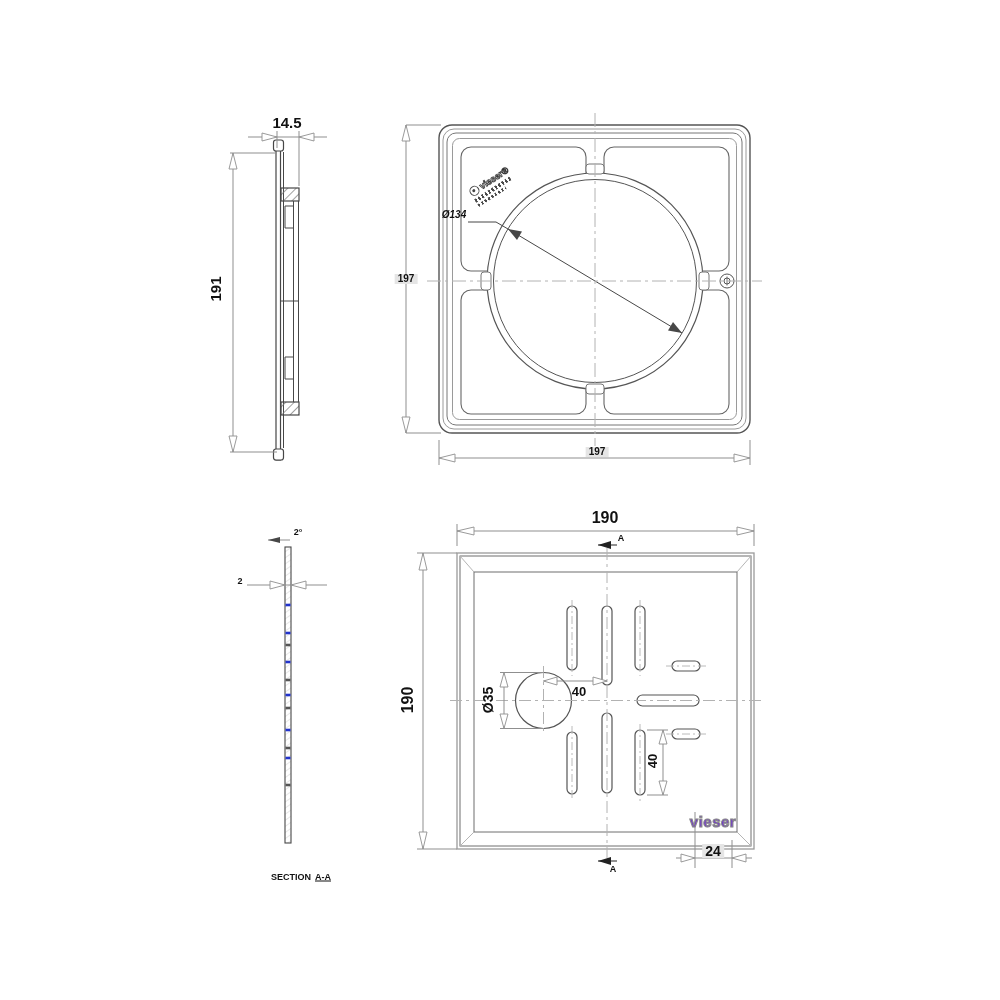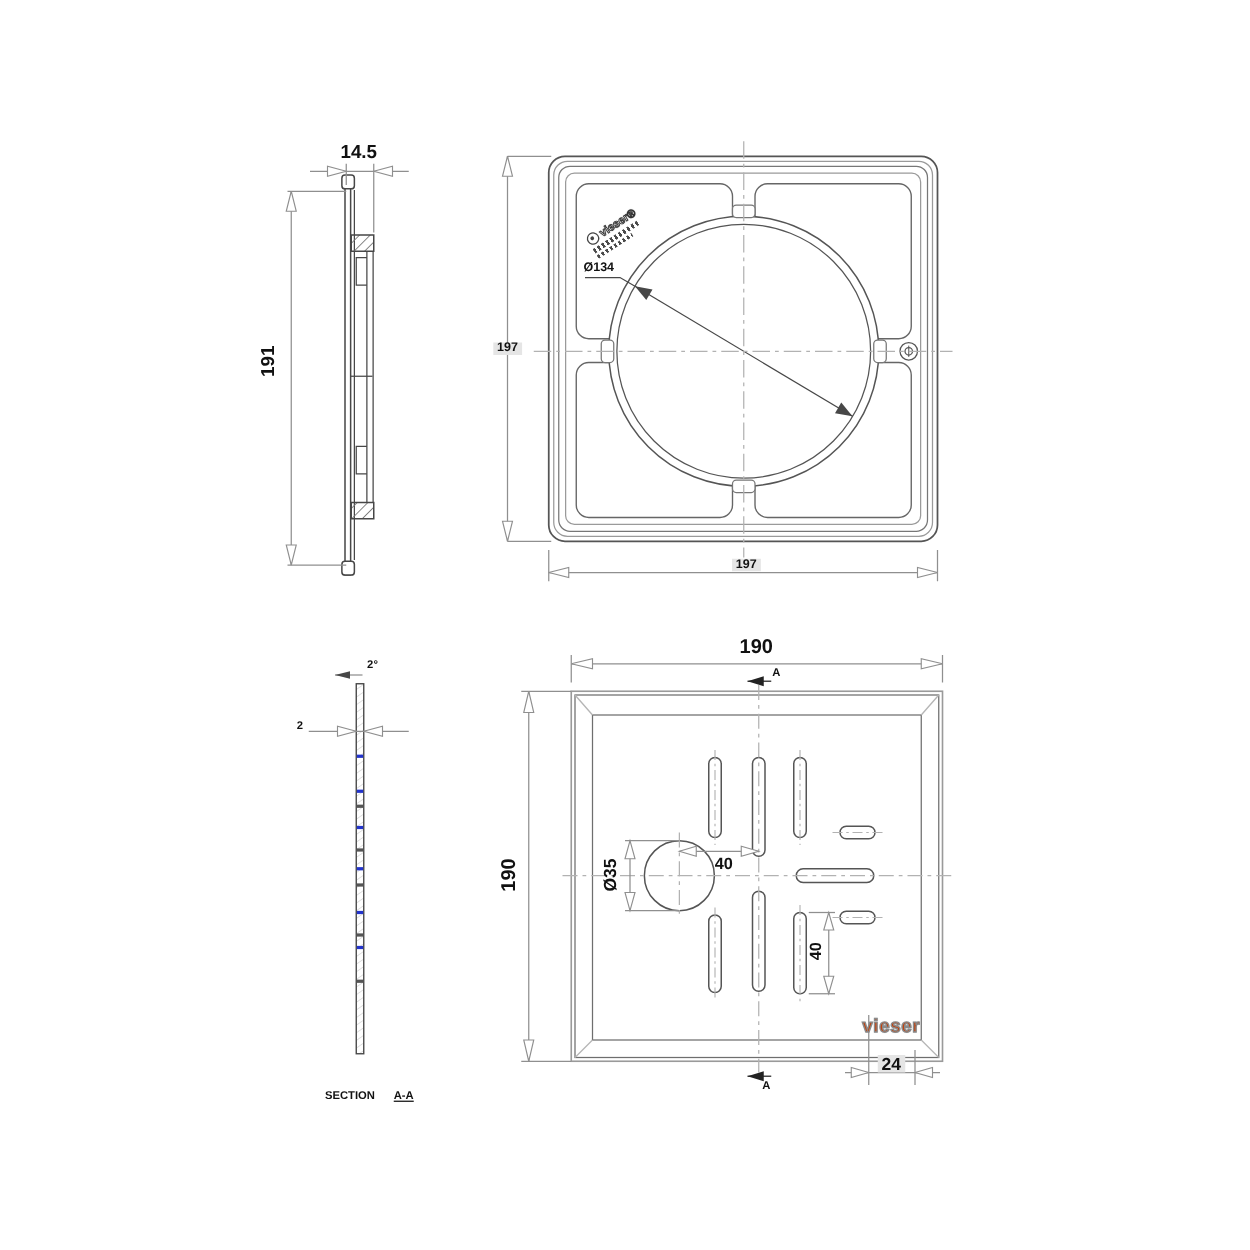--- a/index.html
+++ b/index.html
@@ -5,21 +5,21 @@
   html,body{margin:0;padding:0;background:#fff;}
   .canvas{position:relative;width:1000px;height:900px;background:#fff;overflow:hidden;
           font-family:"Liberation Sans","DejaVu Sans",sans-serif;}
   svg{position:absolute;left:0;top:0;}
   .lbl{position:absolute;transform:translate(-50%,-50%);white-space:nowrap;
        color:#111;font-weight:700;line-height:1;}
   .lbl.rot{transform:translate(-50%,-50%) rotate(-90deg);}
   .lbl.bg{background:#e5e5e5;padding:0 3px;}
   .f15{font-size:15px;} .f16{font-size:16px;} .f13{font-size:13px;}
   .f10{font-size:10px;} .f9{font-size:9px;} .f14{font-size:14px;}
-  .outline-logo{color:#c2410c;-webkit-text-stroke:1.1px #8a8a8a;
+  .outline-logo{color:#6d28d9;-webkit-text-stroke:1.1px #8a8a8a;
        text-shadow:0 0 1px #999;font-size:15px;letter-spacing:.5px;}
   .stamp{position:absolute;left:492px;top:186px;transform:translate(-50%,-50%) rotate(-33deg);
        display:flex;flex-direction:column;align-items:flex-start;gap:2px;}
   .stamp-row{display:flex;align-items:center;gap:2px;}
   .stamp-icon{width:8px;height:8px;border:1.2px solid #444;border-radius:50%;
        display:inline-block;position:relative;}
   .stamp-icon::after{content:"";position:absolute;left:2px;top:2px;width:3px;height:3px;
        background:#444;border-radius:50%;}
   .stamp-brand{font-size:9px;font-weight:700;color:#fff;-webkit-text-stroke:.7px #333;
        text-shadow:0 0 1px #555;}
@@ -239,34 +239,34 @@
     <polygon points="695,858 681,854 681,862" fill="#fff" stroke="#8f8f8f" stroke-width="0.9"></polygon>
     <polygon points="732,858 746,854 746,862" fill="#fff" stroke="#8f8f8f" stroke-width="0.9"></polygon>
   </g>
 </svg>
 
 <div class="lbl f15" style="left:287px;top:122px;">14.5</div>
 <div class="lbl rot f15" style="left:215px;top:289px;">191</div>
 
 <div class="lbl bg f10" style="left:406px;top:279px;">197</div>
 <div class="lbl bg f10" style="left:597px;top:452px;">197</div>
-<div class="lbl f10" style="left:479px;top:215px;">Ø134</div>
+<div class="lbl f10" style="left:454px;top:215px;font-style:italic;">Ø134</div>
 
 <div class="stamp">
   <div class="stamp-row">
     <span class="stamp-icon"></span>
     <span class="stamp-brand">vieser®</span>
   </div>
   <div class="stamp-bar b1"></div>
   <div class="stamp-bar b2"></div>
 </div>
 
 <div class="lbl f9" style="left:298px;top:532px;">2°</div>
 <div class="lbl f9" style="left:240px;top:581px;">2</div>
-<div class="lbl f9" style="left:280px;top:877px;">SECTION</div>
+<div class="lbl f9" style="left:291px;top:877px;">SECTION</div>
 <div class="lbl f9" style="left:323px;top:877px;text-decoration:underline;">A-A</div>
 
 <div class="lbl f16" style="left:605px;top:518px;">190</div>
 <div class="lbl rot f16" style="left:408px;top:700px;">190</div>
 <div class="lbl rot f14" style="left:488px;top:700px;">Ø35</div>
 <div class="lbl f13" style="left:579px;top:691px;">40</div>
 <div class="lbl rot f13" style="left:652px;top:761px;">40</div>
 <div class="lbl bg f14" style="left:713px;top:851px;text-align:right;">24</div>
 <div class="lbl f9" style="left:621px;top:538px;">A</div>
 <div class="lbl f9" style="left:613px;top:869px;">A</div>

